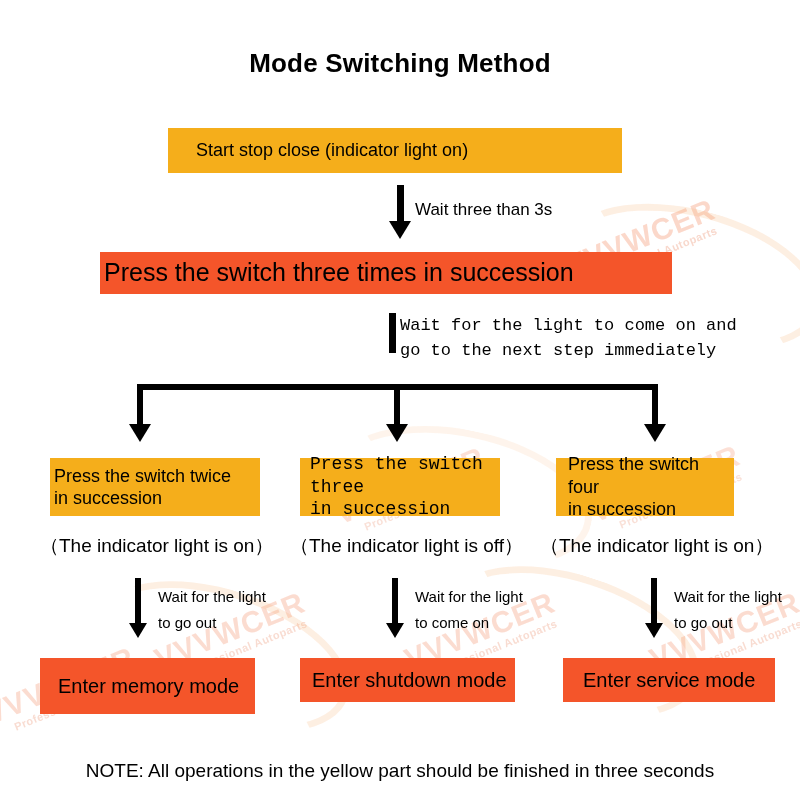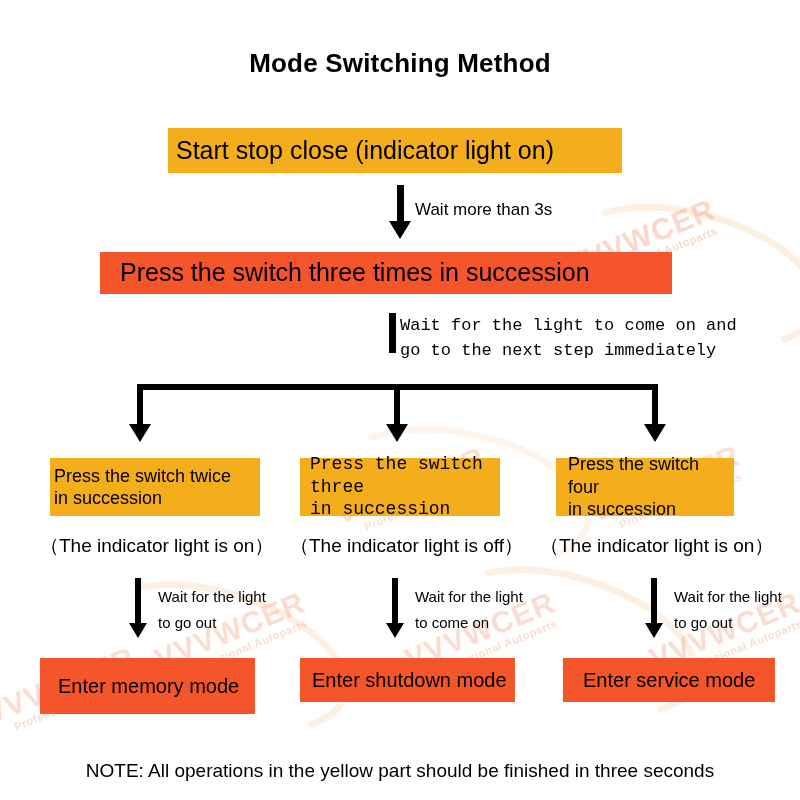--- a/index.html
+++ b/index.html
@@ -168,29 +168,29 @@
     <div class="wm-swoosh" style="left:560px; top:210px; transform:rotate(15deg);"></div>
     <div class="wm-swoosh" style="left:440px; top:575px; transform:rotate(18deg);"></div>
     <div class="wm-swoosh" style="left:90px;  top:590px; transform:rotate(18deg);"></div>
     <div class="wm-swoosh" style="left:330px; top:430px; transform:rotate(12deg); opacity:.45;"></div>
   </div>
 
   <div class="content">
 
     <div class="title">Mode Switching Method</div>
 
-    <div class="box yellow" style="left:168px; top:128px; width:454px; height:45px; padding-left:8px; font-size:25px;">
+    <div class="box yellow" style="left:168px; top:128px; width:454px; height:45px; padding-left:28px; font-size:18px;">
       <span>Start stop close (indicator light on)</span>
     </div>
 
     <div class="vline" style="left:397px; top:185px; width:7px; height:38px;"></div>
     <div class="arrow-head" style="left:389px; top:221px;"></div>
-    <div class="note-text" style="left:415px; top:198px;">Wait more than 3s</div>
-
-    <div class="box orange" style="left:100px; top:252px; width:572px; height:42px; padding-left:20px; font-size:25px;">
+    <div class="note-text" style="left:415px; top:198px;">Wait three than 3s</div>
+
+    <div class="box orange" style="left:100px; top:252px; width:572px; height:42px; padding-left:4px; font-size:25px;">
       <span>Press the switch three times in succession</span>
     </div>
 
     <div class="vline" style="left:389px; top:313px; width:7px; height:40px;"></div>
     <div class="note-text" style="left:400px; top:314px;font-family:Liberation Mono, monospace;">Wait for the light to come on and
 go to the next step immediately</div>
 
     <div class="hline" style="left:137px; top:384px; width:521px;"></div>
 
     <div class="vline" style="left:137px; top:384px; width:6px; height:42px;"></div>

